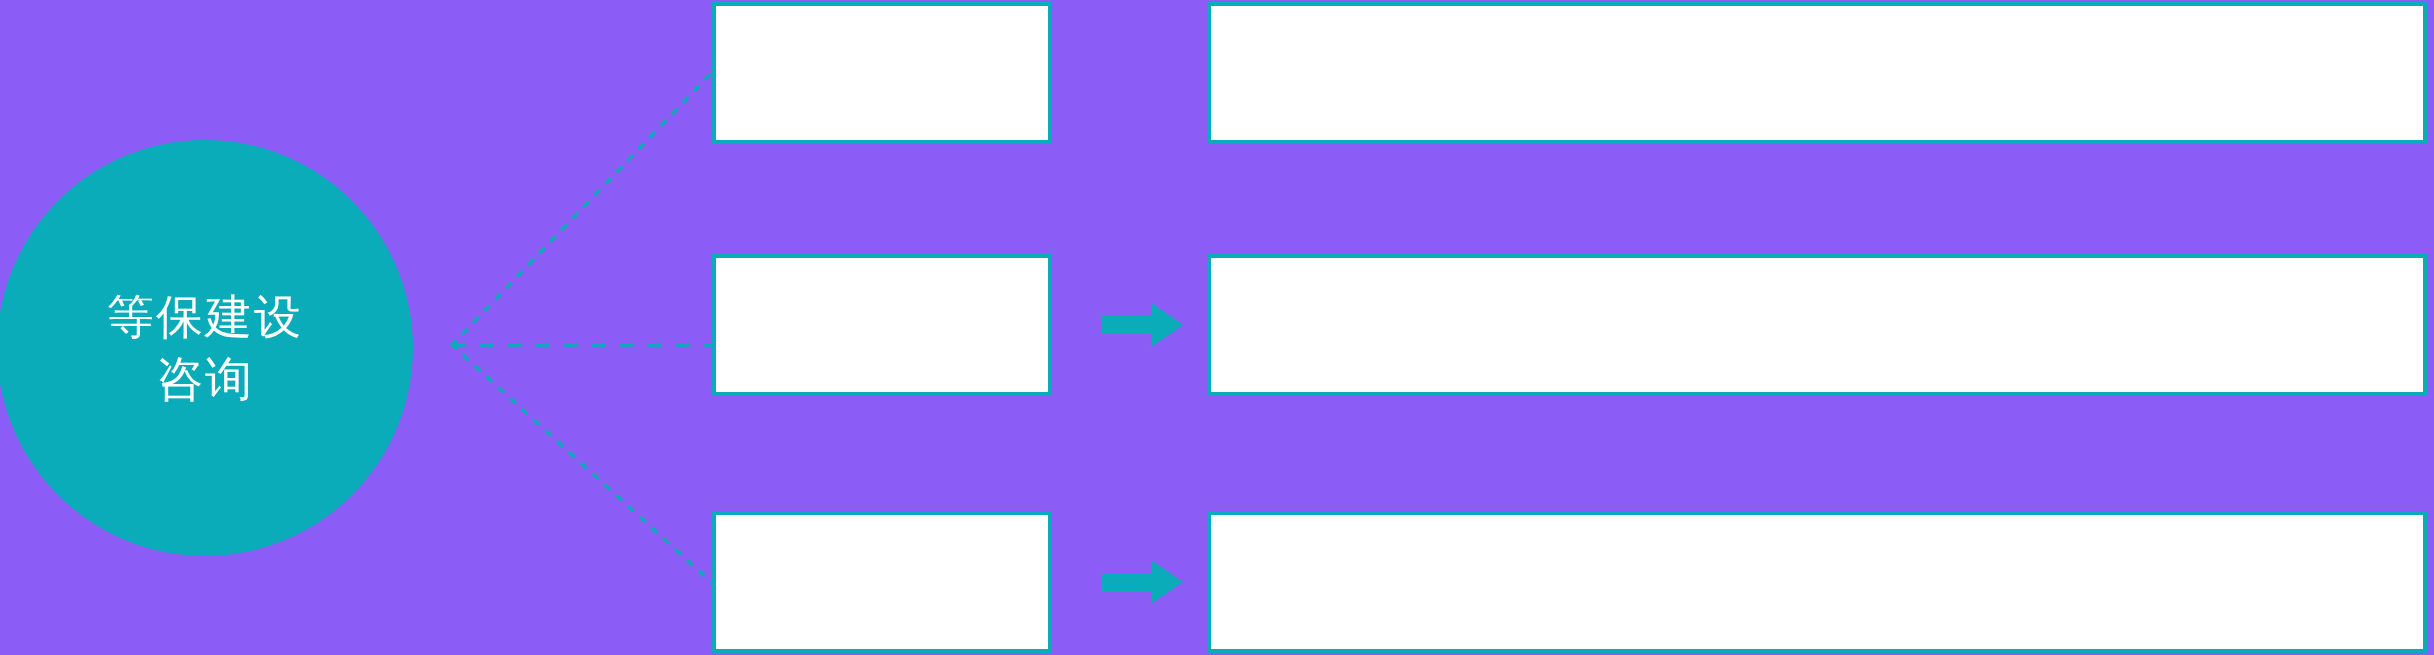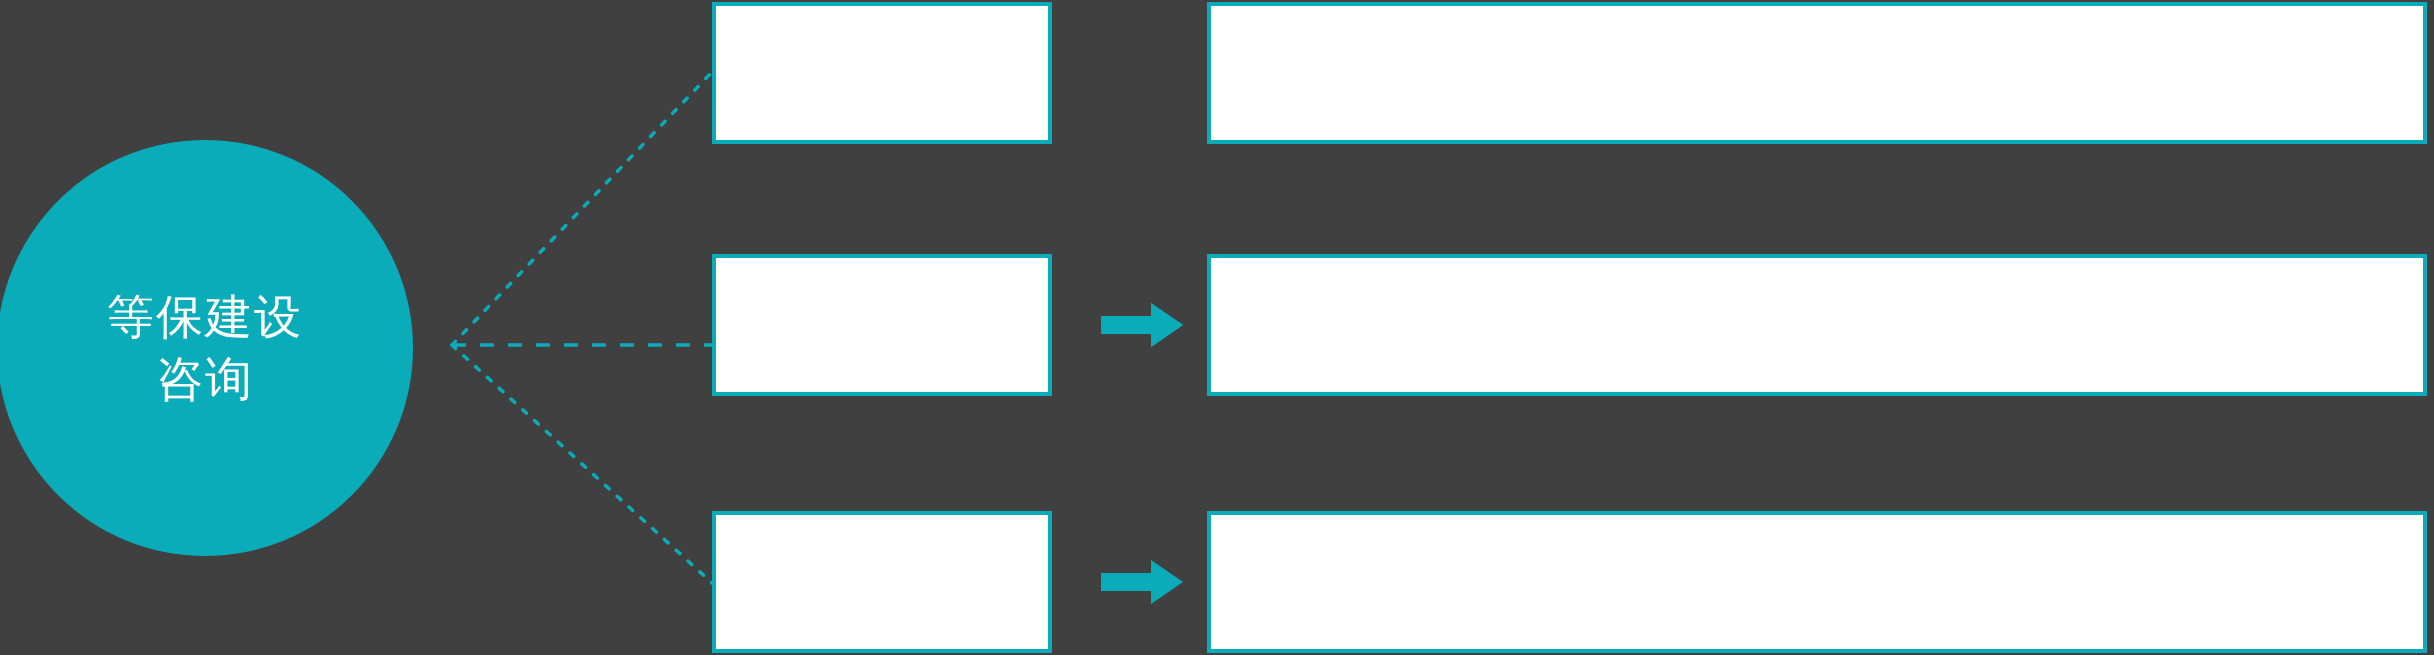--- a/index.html
+++ b/index.html
@@ -7,21 +7,21 @@
     padding: 0;
     background: #ffffff;
   }
   body {
     font-family: "Liberation Sans", sans-serif;
   }
   #stage {
     position: relative;
     width: 2434px;
     height: 655px;
-    background: #404040;
+    background: #8b5cf6;
     overflow: hidden;
   }
   
   .hub-circle {
     position: absolute;
     left: -3px;
     top: 140px;
     width: 416px;
     height: 416px;
     border-radius: 50%;

